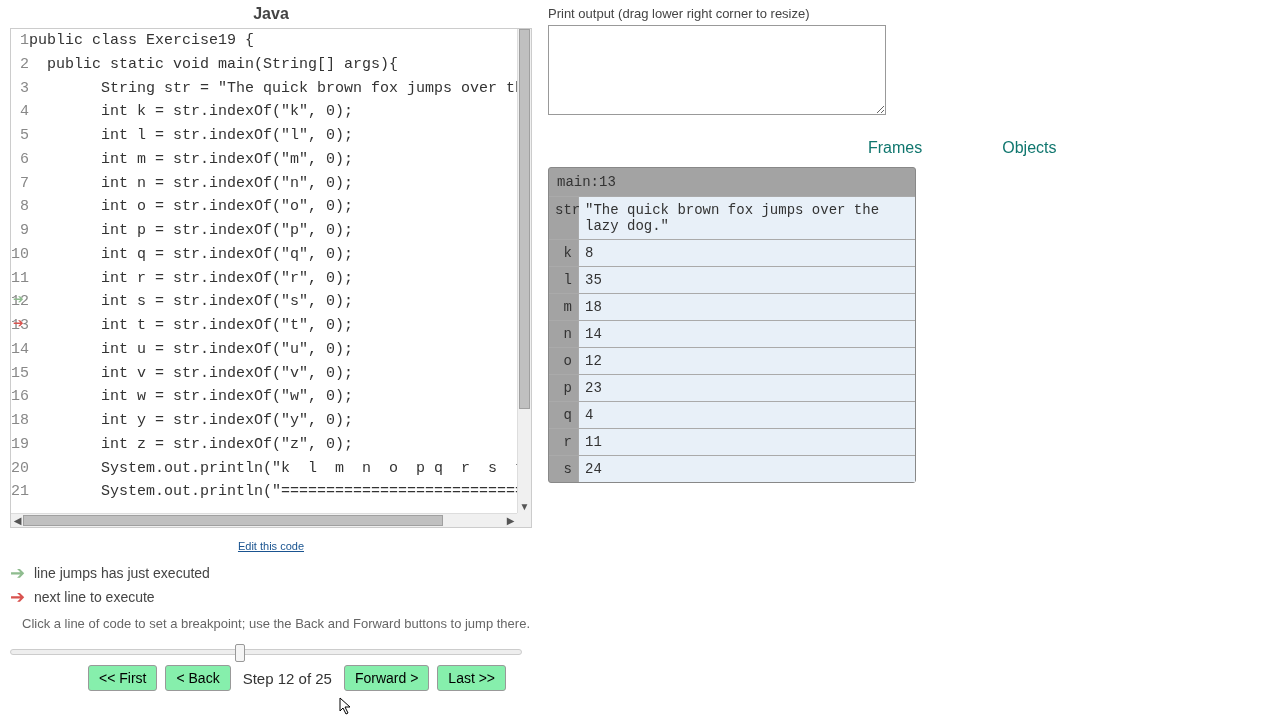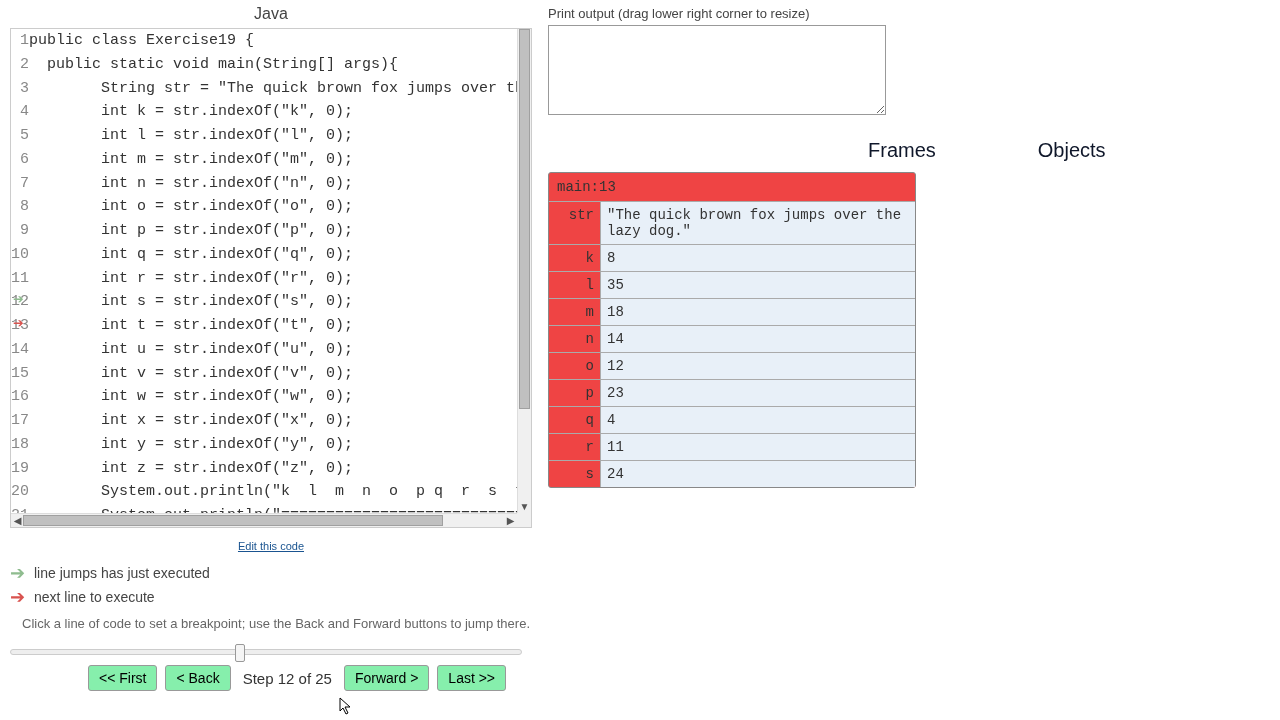--- a/index.html
+++ b/index.html
@@ -1,21 +1,21 @@
 <!DOCTYPE html>
 <html><head>
 <meta charset="utf-8">
 <style>
 * { box-sizing: border-box; margin: 0; padding: 0; }
 body { font-family: Arial, sans-serif; font-size: 14px; color: #333; background: #fff; width: 1280px; height: 720px; position: relative; }
 
 .left-panel { position: absolute; left: 10px; top: 0; width: 522px; }
 .right-panel { position: absolute; left: 548px; top: 6px; width: 560px; }
 
-.lang-label { text-align: center; font-size: 16px; color: #444; padding: 5px 0; }
+.lang-label { text-align: center; font-size: 16px; color: #444; padding: 5px 0; font-weight: bold; }
 
 .code-container { position: relative; border: 1px solid #ccc; height: 500px; overflow: hidden; }
 .code-scroll { position: absolute; top: 0; left: 0; right: 0; bottom: 0; overflow: auto; }
 .code-table { width: 100%; border-collapse: collapse; font-family: "Andale Mono", "Courier New", monospace; font-size: 15px; }
 .code-table td { padding: 1px 0; vertical-align: middle; white-space: pre; line-height: 1.45; }
 .gutter { width: 52px; text-align: right; color: #888; padding-right: 8px; user-select: none; position: relative; background: #fff; }
 .code-cell { color: #333; padding-left: 6px; }
 .arrow { position: absolute; left: 2px; font-size: 18px; line-height: 1; }
 .arrow-prev { color: #8fbc8f; }
 .arrow-next { color: #d9534f; }
@@ -42,27 +42,27 @@
 .slider { width: 100%; height: 6px; background: #eee; border: 1px solid #ccc; border-radius: 3px; position: relative; }
 .slider-thumb { position: absolute; top: -6px; width: 10px; height: 18px; background: #f5f5f5; border: 1px solid #999; border-radius: 2px; }
 
 .controls { display: flex; align-items: center; gap: 8px; margin-left: 78px; }
 .controls button { font-family: Arial; font-size: 14px; padding: 4px 10px; background: #86efac; border: 1px solid #999; border-radius: 3px; cursor: pointer; }
 .step-label { font-size: 15px; color: #333; padding: 0 4px; }
 
 .output-label { font-size: 13px; color: #444; margin-bottom: 4px; }
 .output-box { width: 338px; height: 90px; border: 1px solid #999; resize: both; overflow: auto; font-family: monospace; padding: 4px; }
 
-.frames-objects { display: flex; gap: 102px; margin: 24px 0 10px; padding-left: 320px; font-size: 20px; color: #0f172a; }
-
-.frame-box { border: 1px solid #888; border-radius: 3px; background: #ef4444; width: 368px; font-family: "Andale Mono", "Courier New", monospace; font-size: 14px; }
+.frames-objects { display: flex; gap: 80px; margin: 24px 0 10px; padding-left: 320px; font-size: 16px; color: #0f766e; }
+
+.frame-box { border: 1px solid #888; border-radius: 3px; background: #a3a3a3; width: 368px; font-family: "Andale Mono", "Courier New", monospace; font-size: 14px; }
 .frame-title { padding: 6px 8px; color: #333; border-bottom: 1px solid #aaa; }
 .var-row { display: flex; border-top: 1px solid #aaa; }
 .var-row:first-of-type { border-top: none; }
-.var-name { width: 52px; text-align: right; padding: 5px 6px; border-right: 1px solid #aaa; }
+.var-name { width: 30px; text-align: right; padding: 5px 6px; border-right: 1px solid #aaa; }
 .var-val { flex: 1; padding: 5px 6px; background: #e8f0f8; }
 
 .cursor { position: absolute; width: 16px; height: 20px; pointer-events: none; }
 </style>
 </head>
 <body>
 
 <div class="left-panel">
   <div class="lang-label">Java</div>
 
@@ -126,24 +126,20 @@
               <td class="gutter">14</td>
               <td class="code-cell">        int u = str.indexOf("u", 0);</td>
             </tr>
             <tr>
               <td class="gutter">15</td>
               <td class="code-cell">        int v = str.indexOf("v", 0);</td>
             </tr>
             <tr>
               <td class="gutter">16</td>
               <td class="code-cell">        int w = str.indexOf("w", 0);</td>
-            </tr>
-            <tr>
-              <td class="gutter">17</td>
-              <td class="code-cell">        int x = str.indexOf("x", 0);</td>
             </tr>
             <tr>
               <td class="gutter">18</td>
               <td class="code-cell">        int y = str.indexOf("y", 0);</td>
             </tr>
             <tr>
               <td class="gutter">19</td>
               <td class="code-cell">        int z = str.indexOf("z", 0);</td>
             </tr>
             <tr>

